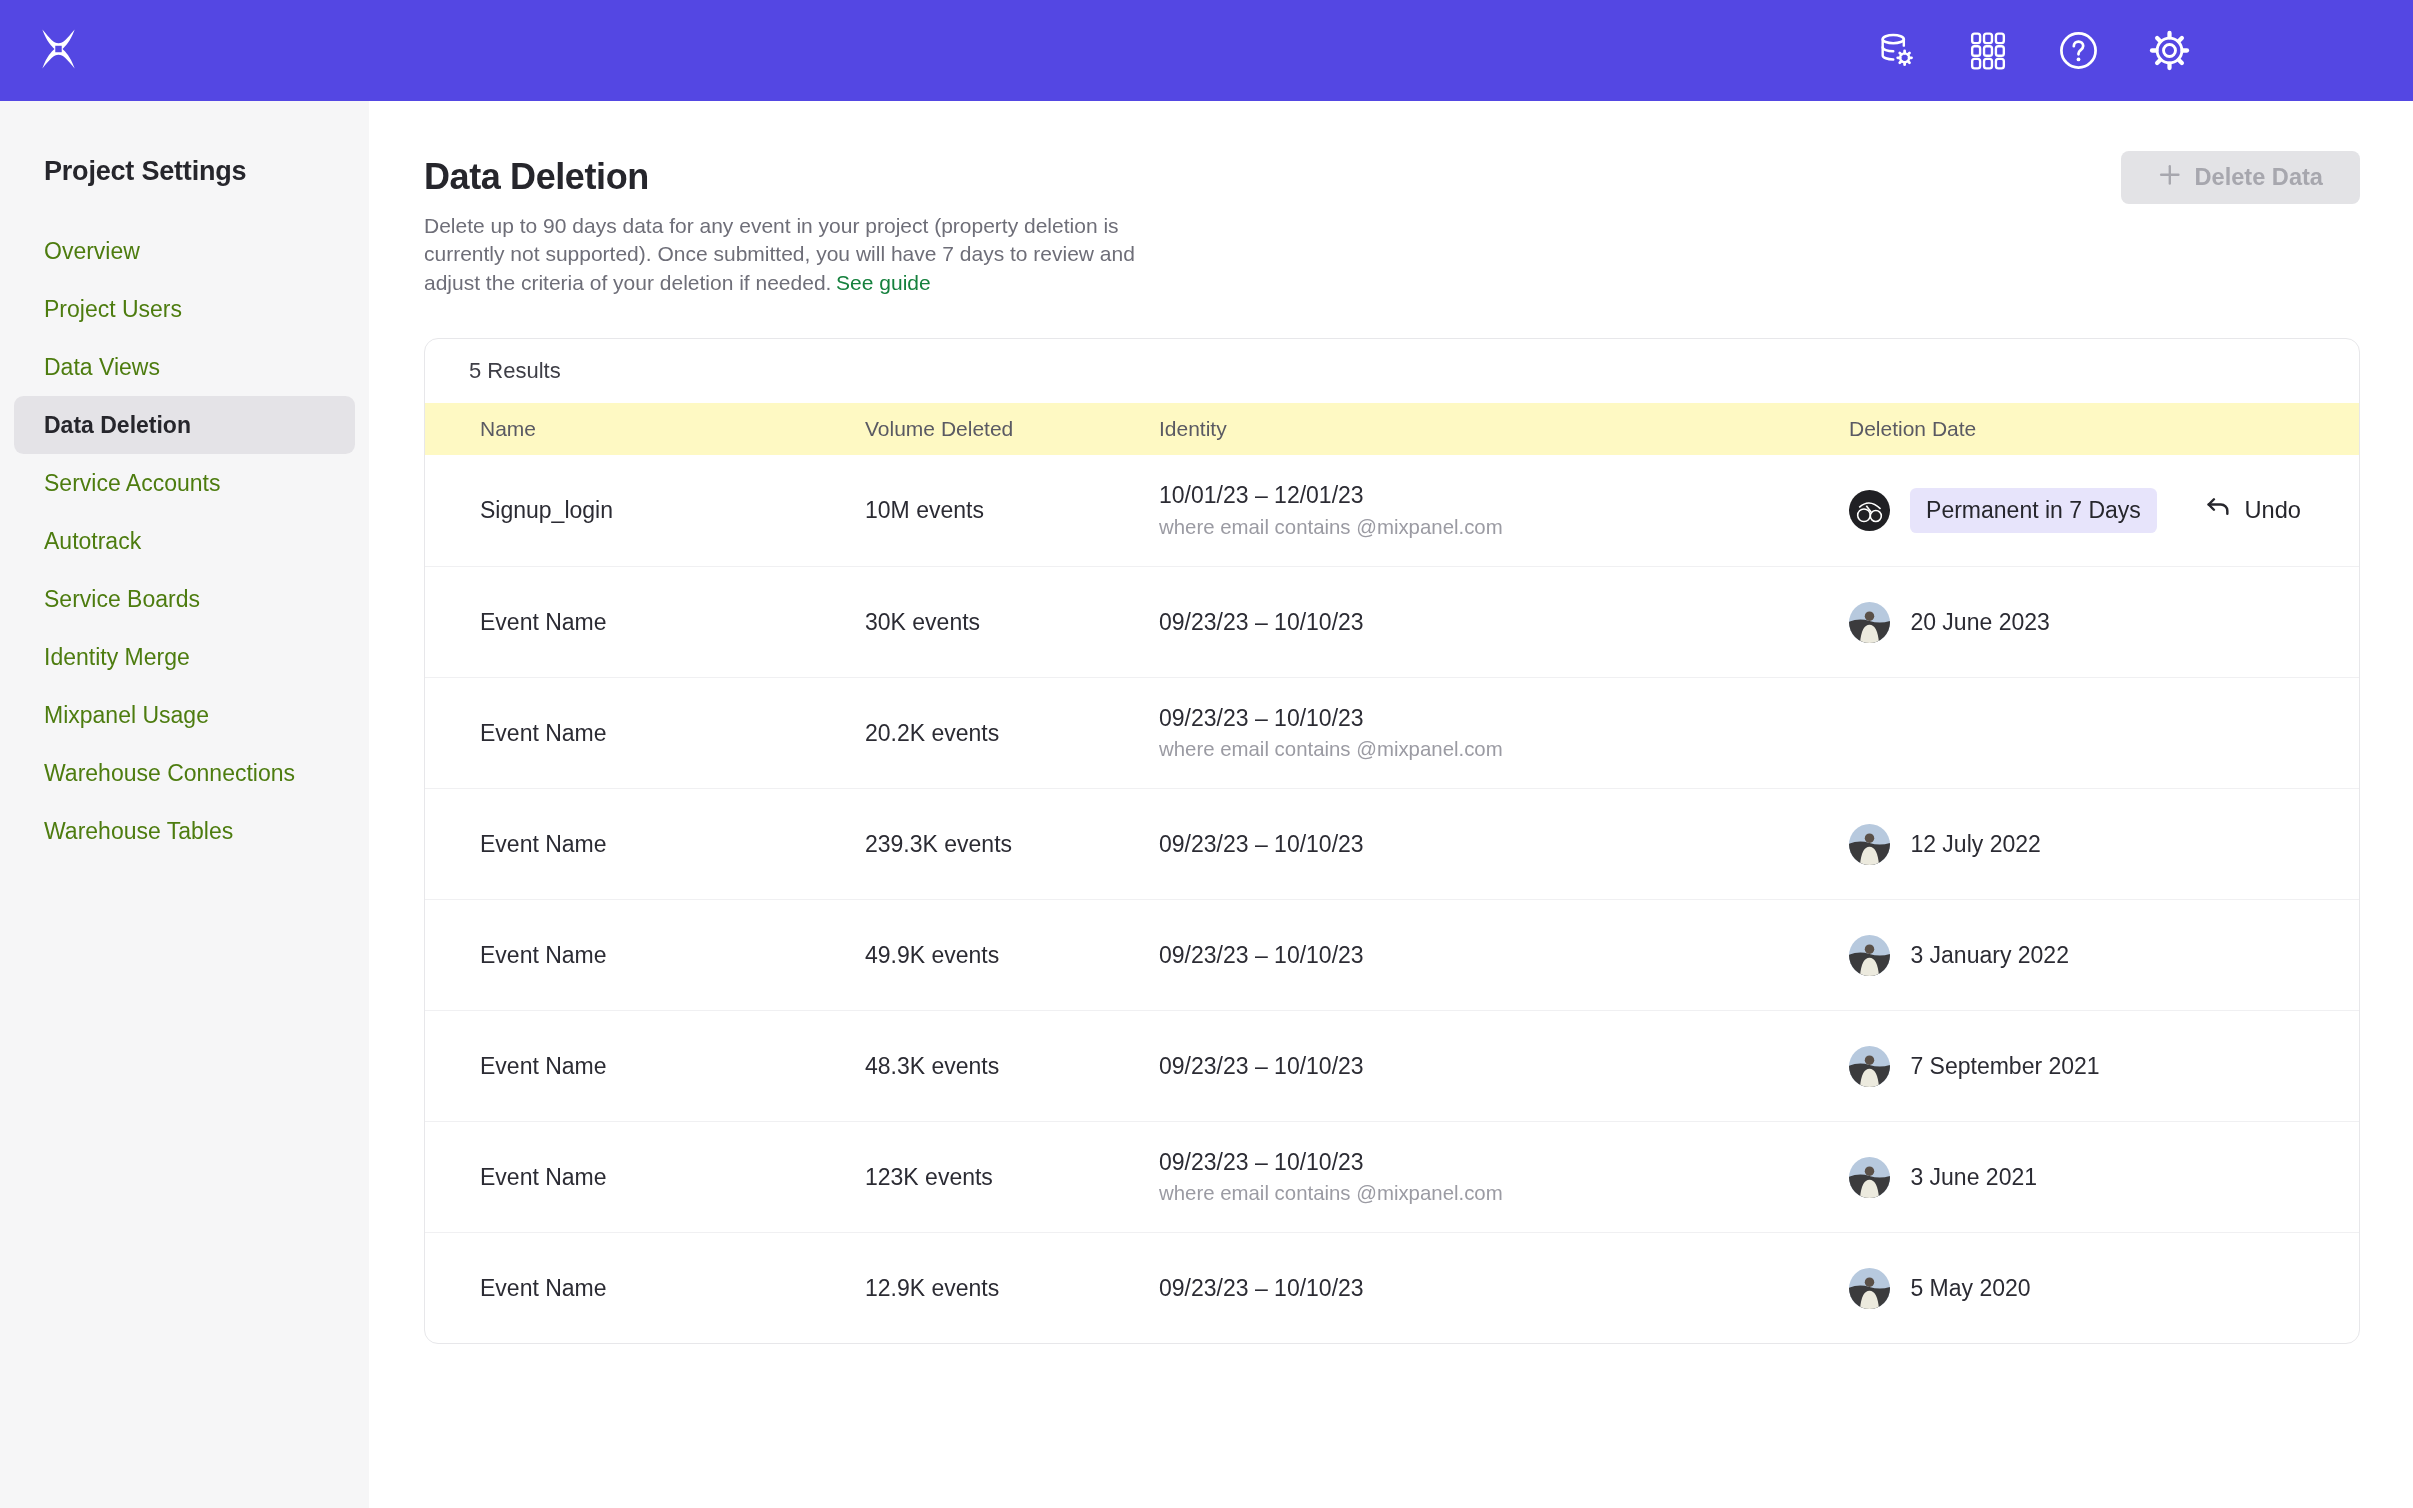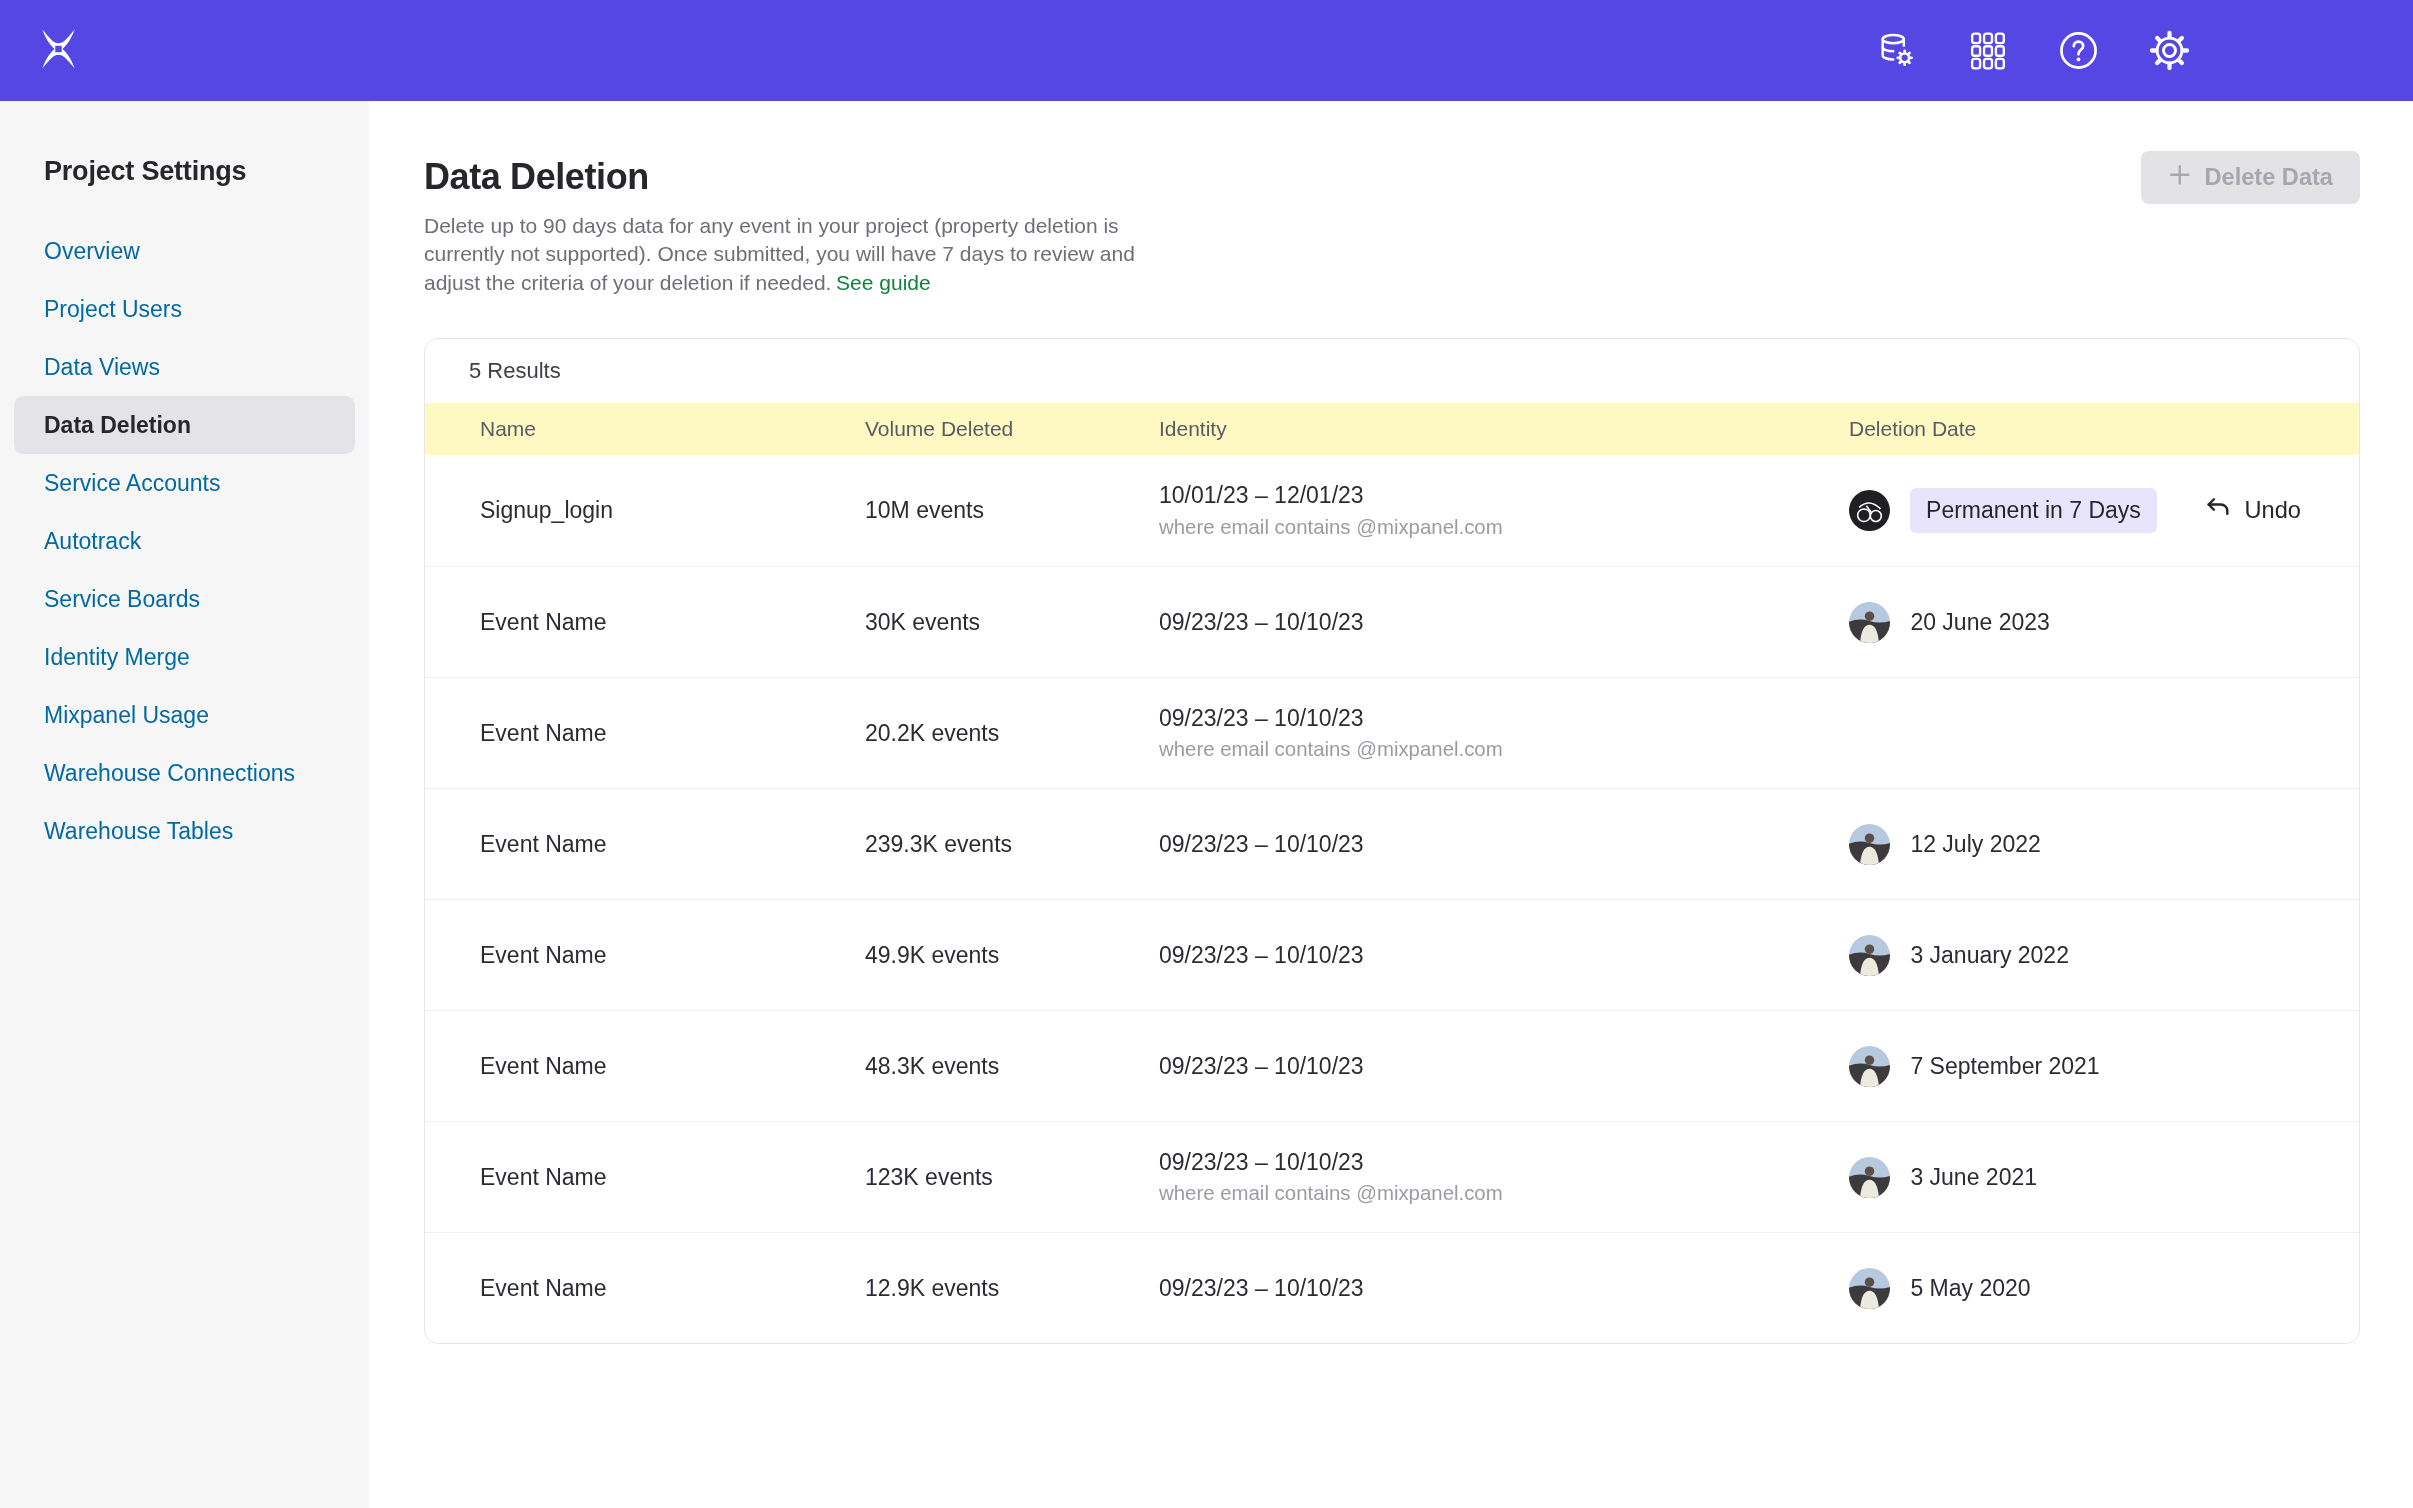--- a/index.html
+++ b/index.html
@@ -36,36 +36,36 @@
     padding-top: 55px;
   }
   .sidebar-title {
     margin: 0 0 35px 44px;
     font-size: 27px; font-weight: 700; color: #26262c; letter-spacing: -0.2px;
   }
   .side-item {
     height: 58px; margin: 0 14px;
     display: flex; align-items: center;
     padding-left: 30px;
-    font-size: 23px; color: #0369a1;
+    font-size: 23px; color: #4d7c0f;
     border-radius: 9.4px; cursor: pointer;
   }
   .side-item.selected { background: #e4e3e7; color: #26262c; font-weight: 700; }
 
   
   .main { flex: 1; position: relative; padding: 55px 53px 0 55px; background: #fff; }
   .page-title { margin: 0; font-size: 36px; font-weight: 700; letter-spacing: -0.4px; color: #26262c; }
   .page-desc {
     width: 711px; margin: 14px 0 0;
     font-size: 21px; line-height: 1.35; color: #6e6e78;
   }
   .see-guide { color: #15803d; text-decoration: none; margin-left: 4.7px; cursor: pointer; }
   .delete-btn {
     position: absolute; top: 50px; right: 53px;
-    height: 53px; padding: 0 27px;
+    height: 53px; padding: 0 37px;
     display: flex; align-items: center; gap: 12.6px;
     background: #e3e3e6; color: #a7a7ae;
     border: none; border-radius: 7.9px;
     font-family: inherit; font-size: 23.6px; font-weight: 700;
     cursor: default;
   }
 
   
   .card {
     margin-top: 41px;

